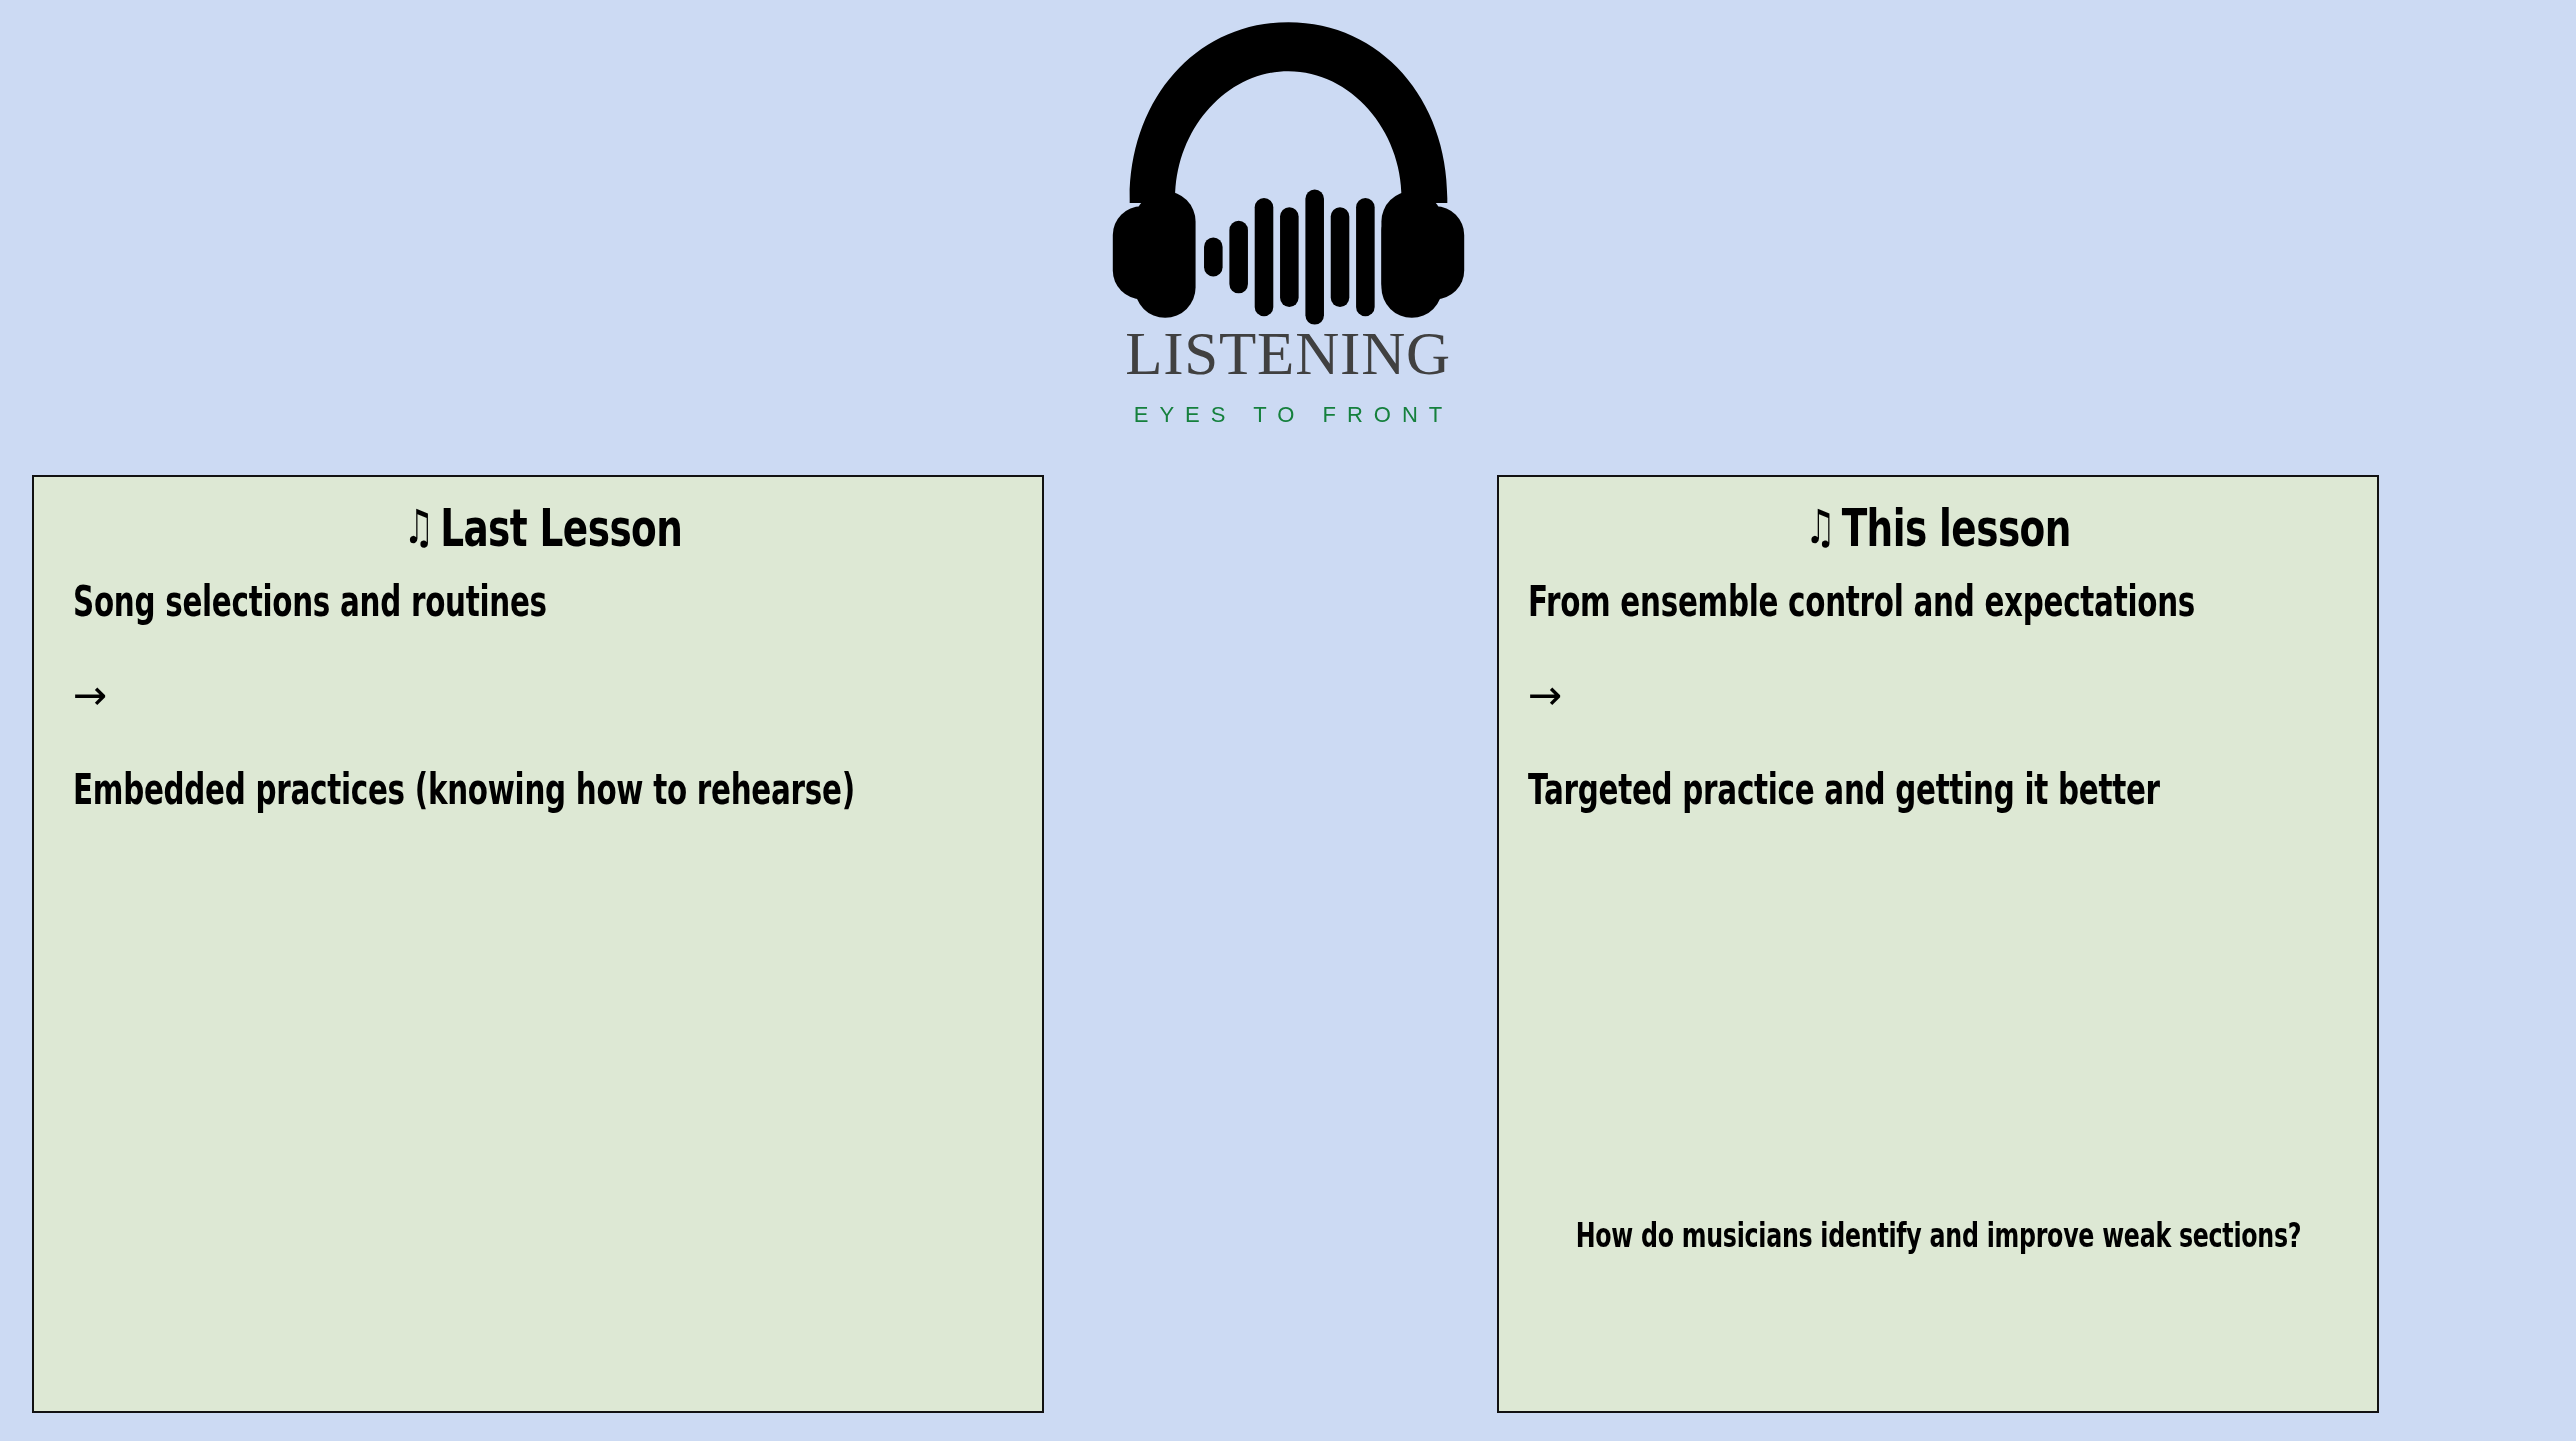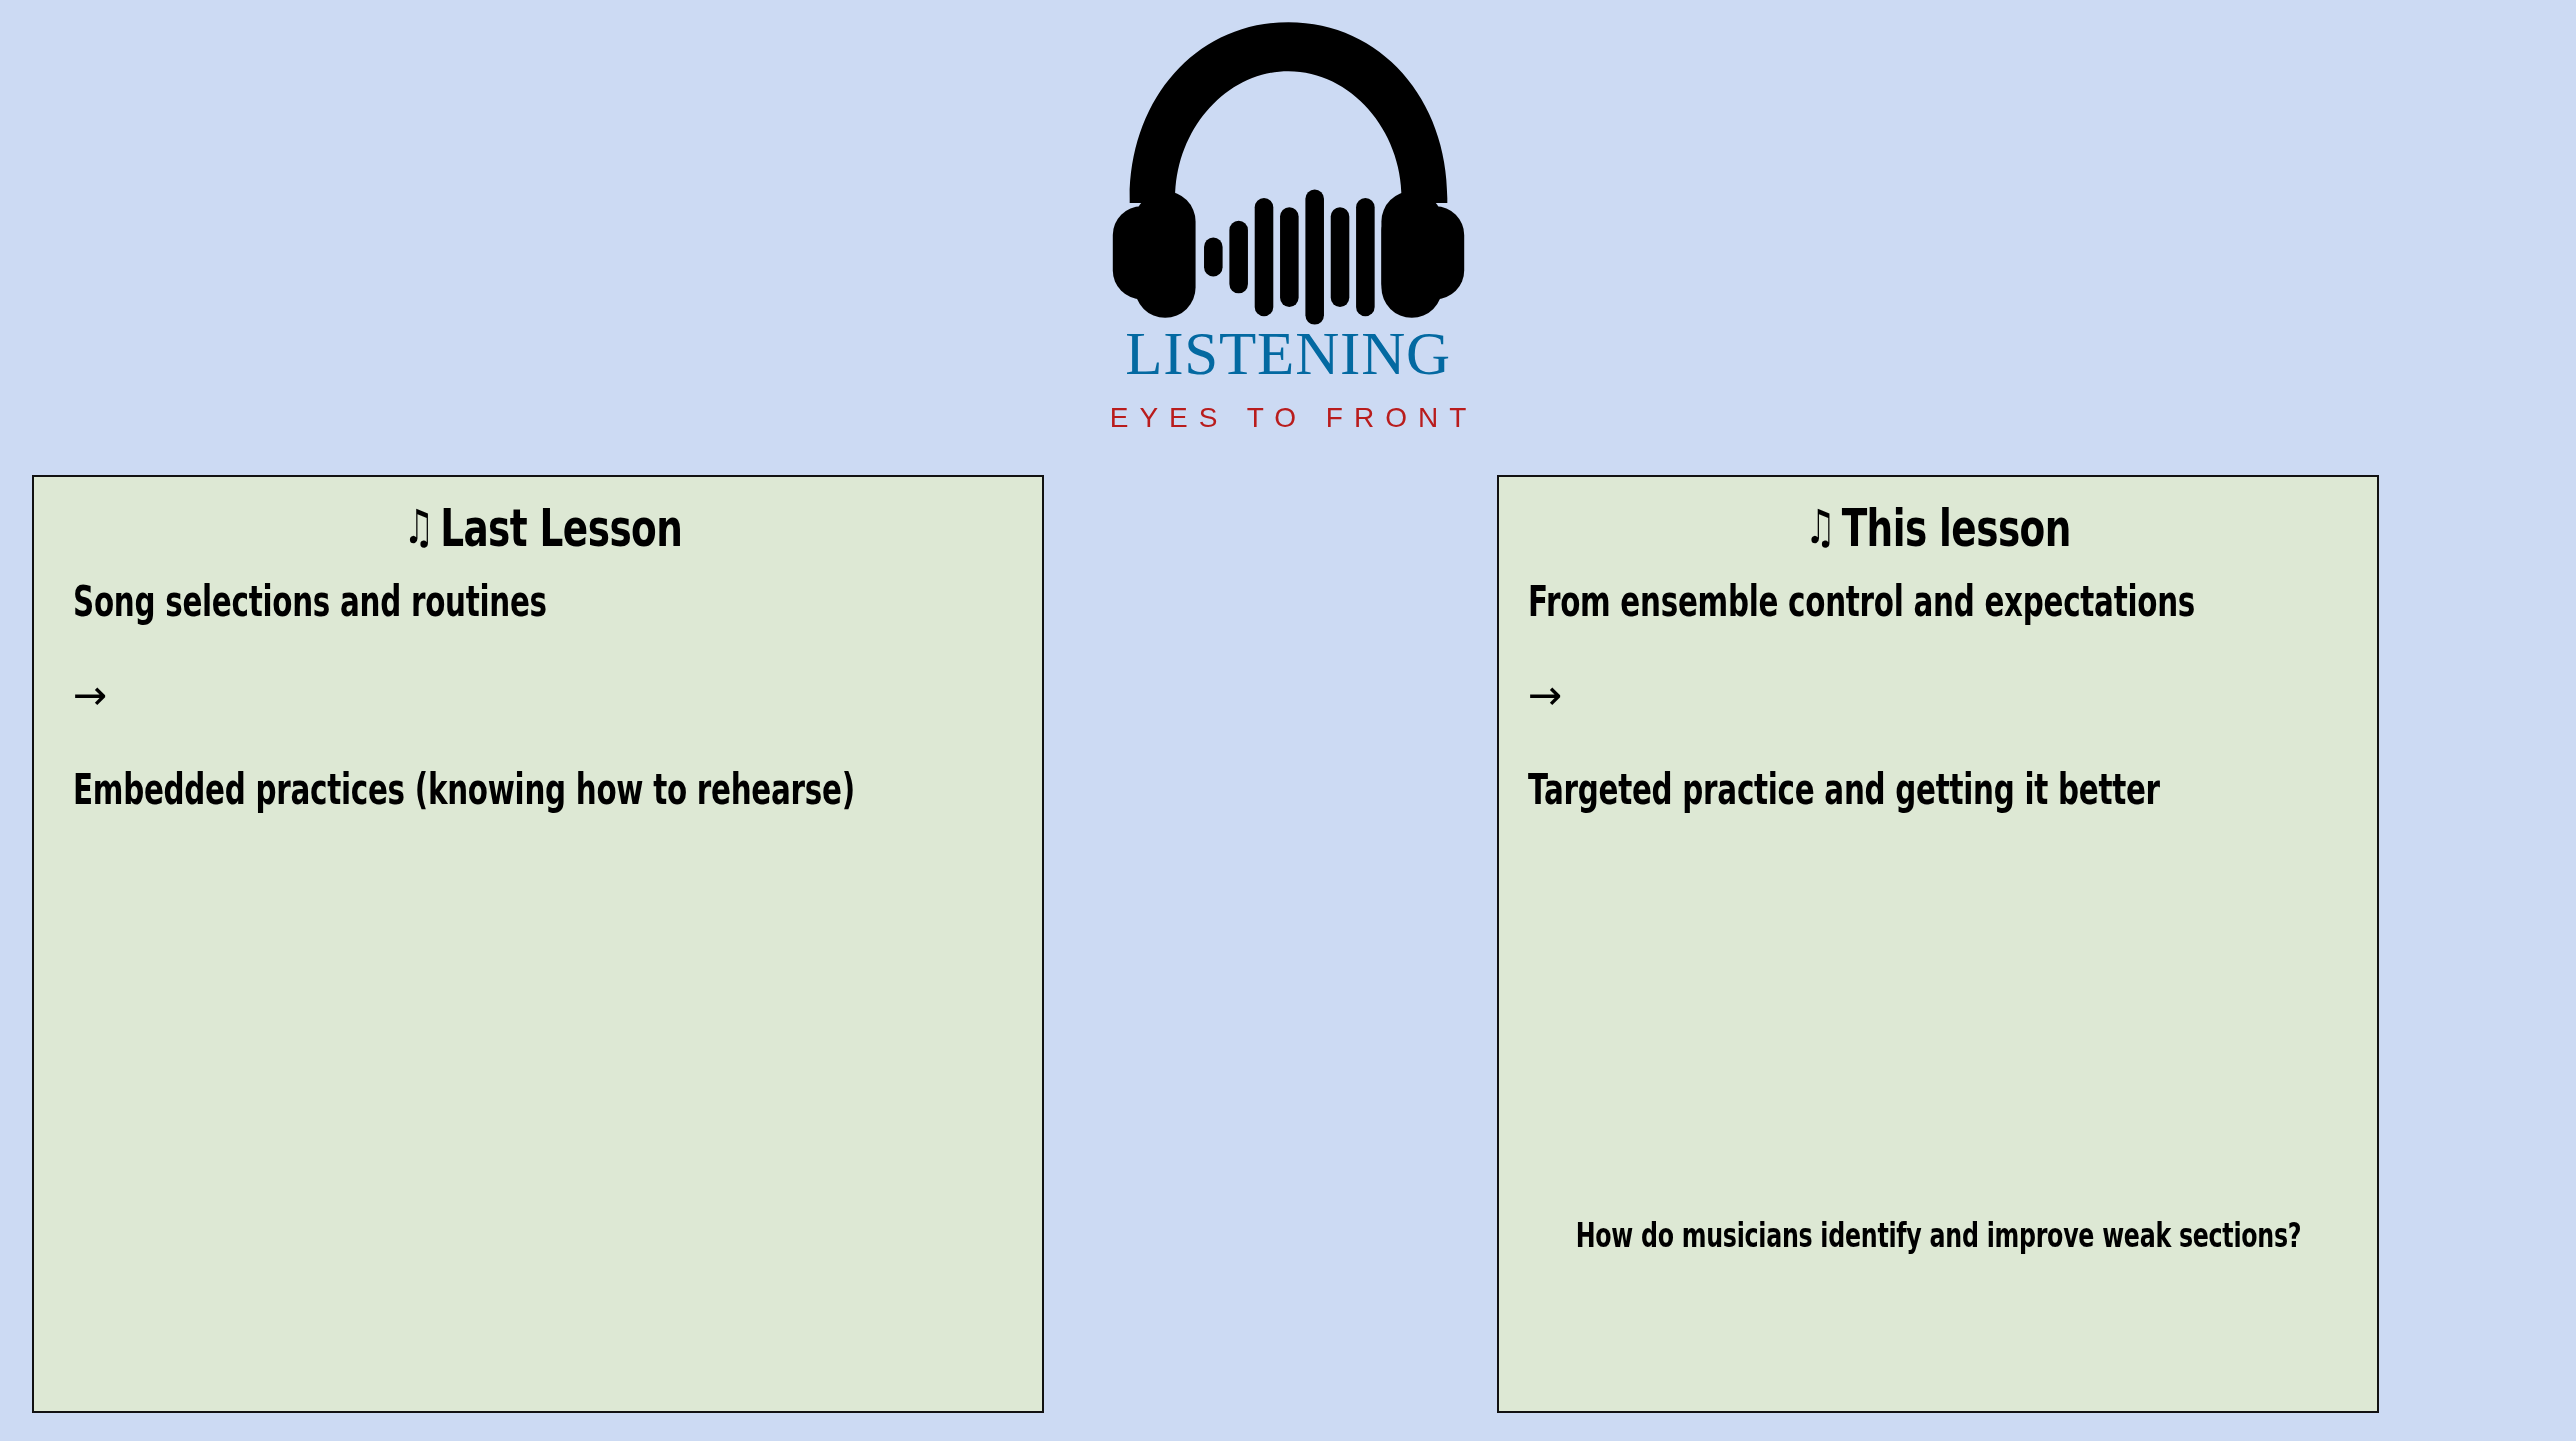--- a/index.html
+++ b/index.html
@@ -31,31 +31,31 @@
     display: block;
     width: 389px;
     height: 321px;
     margin-top: 6.8px;
   }
   #logo-wordmark {
     font-family: "Liberation Serif", "DejaVu Serif", serif;
     font-size: 61px;
     font-weight: 400;
     letter-spacing: 0.8px;
-    color: #0369a1;
+    color: #404040;
     line-height: 1;
     margin-top: -5px;
     white-space: nowrap;
   }
   #logo-tagline {
     font-family: "Liberation Sans", sans-serif;
-    font-size: 28px;
+    font-size: 22px;
     font-weight: 400;
     letter-spacing: 11px;
-    color: #b91c1c;
+    color: #15803d;
     line-height: 1;
     margin-top: 20px;
     margin-left: 11px;
     white-space: nowrap;
   }
 
   
   .card {
     position: absolute;
     background: #dde8d4;

